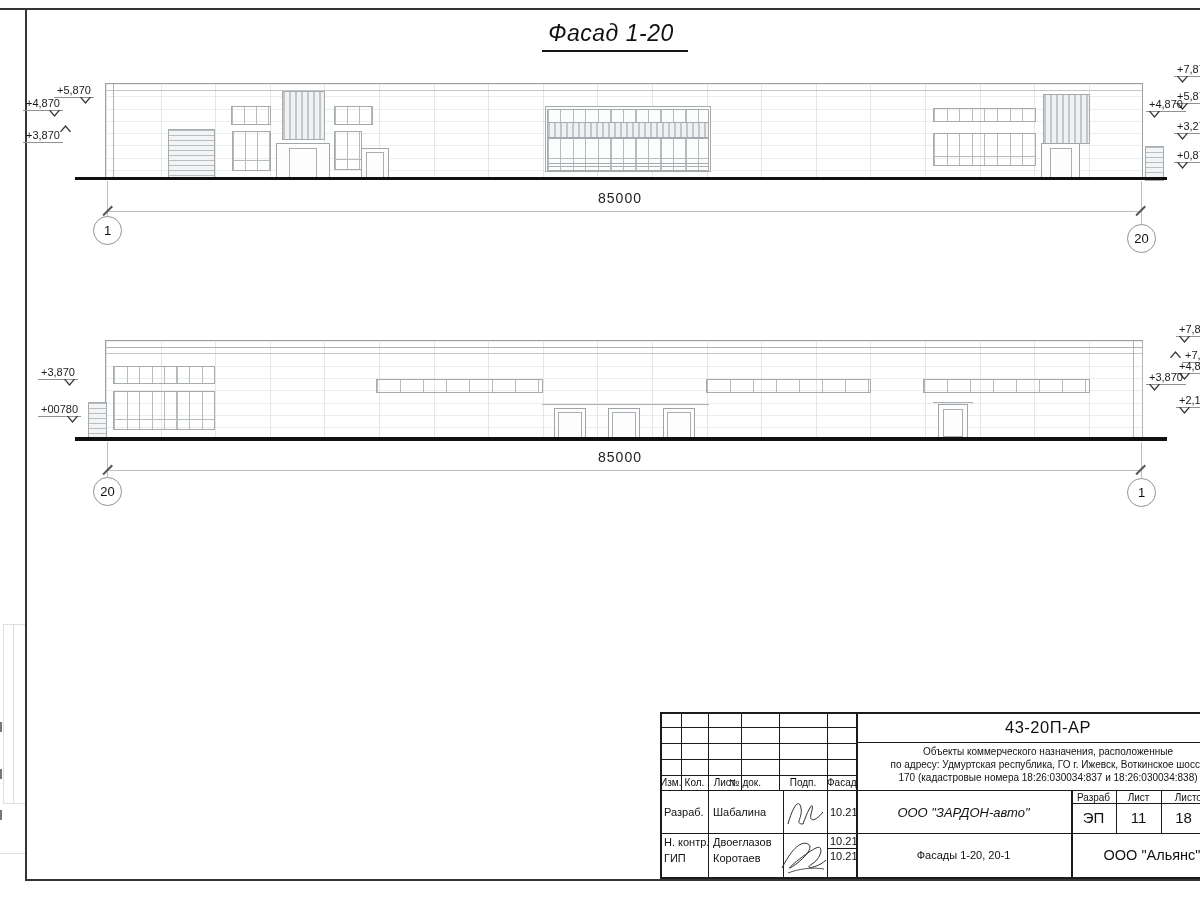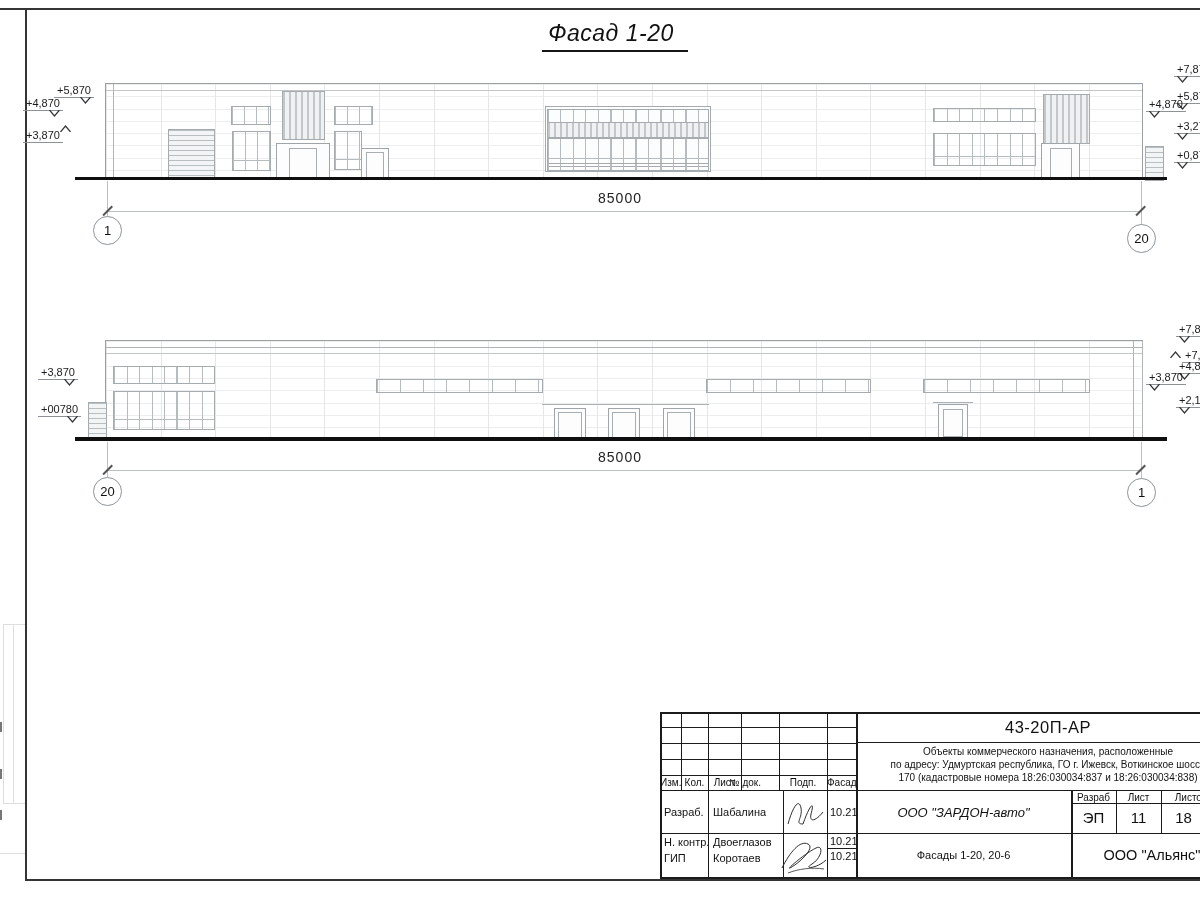--- a/index.html
+++ b/index.html
@@ -274,16 +274,16 @@
   <div class="tb" style="left:856px;top:772px;width:384px;">170 (кадастровые номера 18:26:030034:837 и 18:26:030034:838)</div>
 
   <div class="tb f13i" style="left:856px;top:805px;width:215px;">ООО "ЗАРДОН-авто"</div>
   <div class="tb" style="left:1071px;top:792px;width:45px;">Разраб</div>
   <div class="tb" style="left:1116px;top:792px;width:45px;">Лист</div>
   <div class="tb" style="left:1161px;top:792px;width:60px;">Листов</div>
   <div class="tb f15" style="left:1071px;top:809px;width:45px;">ЭП</div>
   <div class="tb f15" style="left:1116px;top:809px;width:45px;">11</div>
   <div class="tb f15" style="left:1161px;top:809px;width:45px;">18</div>
 
-  <div class="tb f11" style="left:856px;top:849px;width:215px;">Фасады 1-20, 20-6</div>
+  <div class="tb f11" style="left:856px;top:849px;width:215px;">Фасады 1-20, 20-1</div>
   <div class="tb" style="left:1071px;top:847px;width:162px;font-size:14.5px;">ООО "Альянс"</div>
 
 </div>
 
 </body></html>

